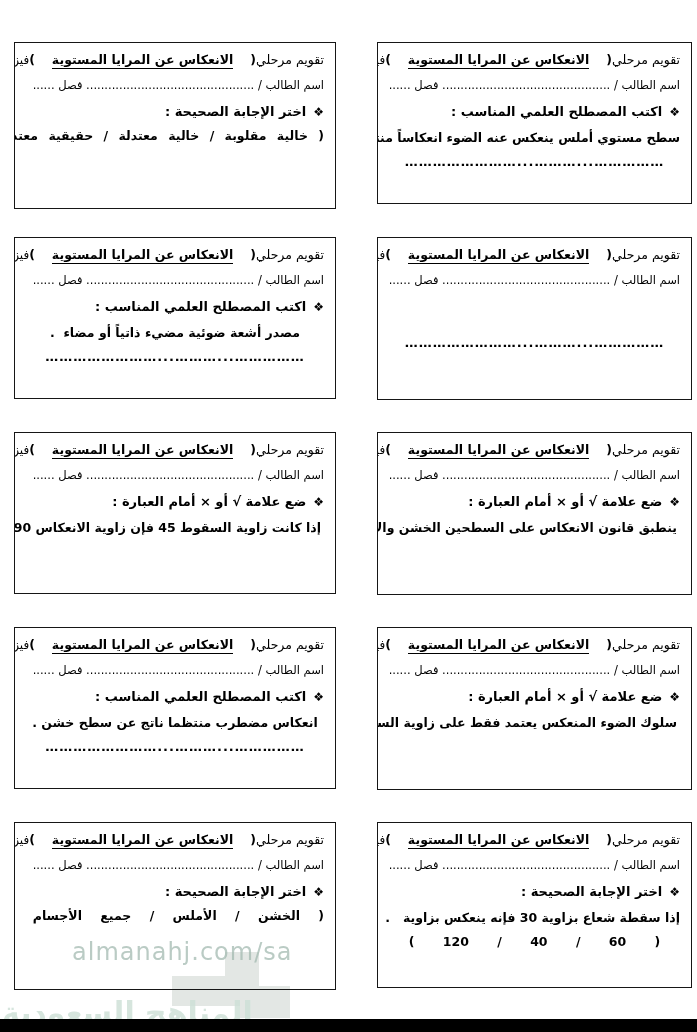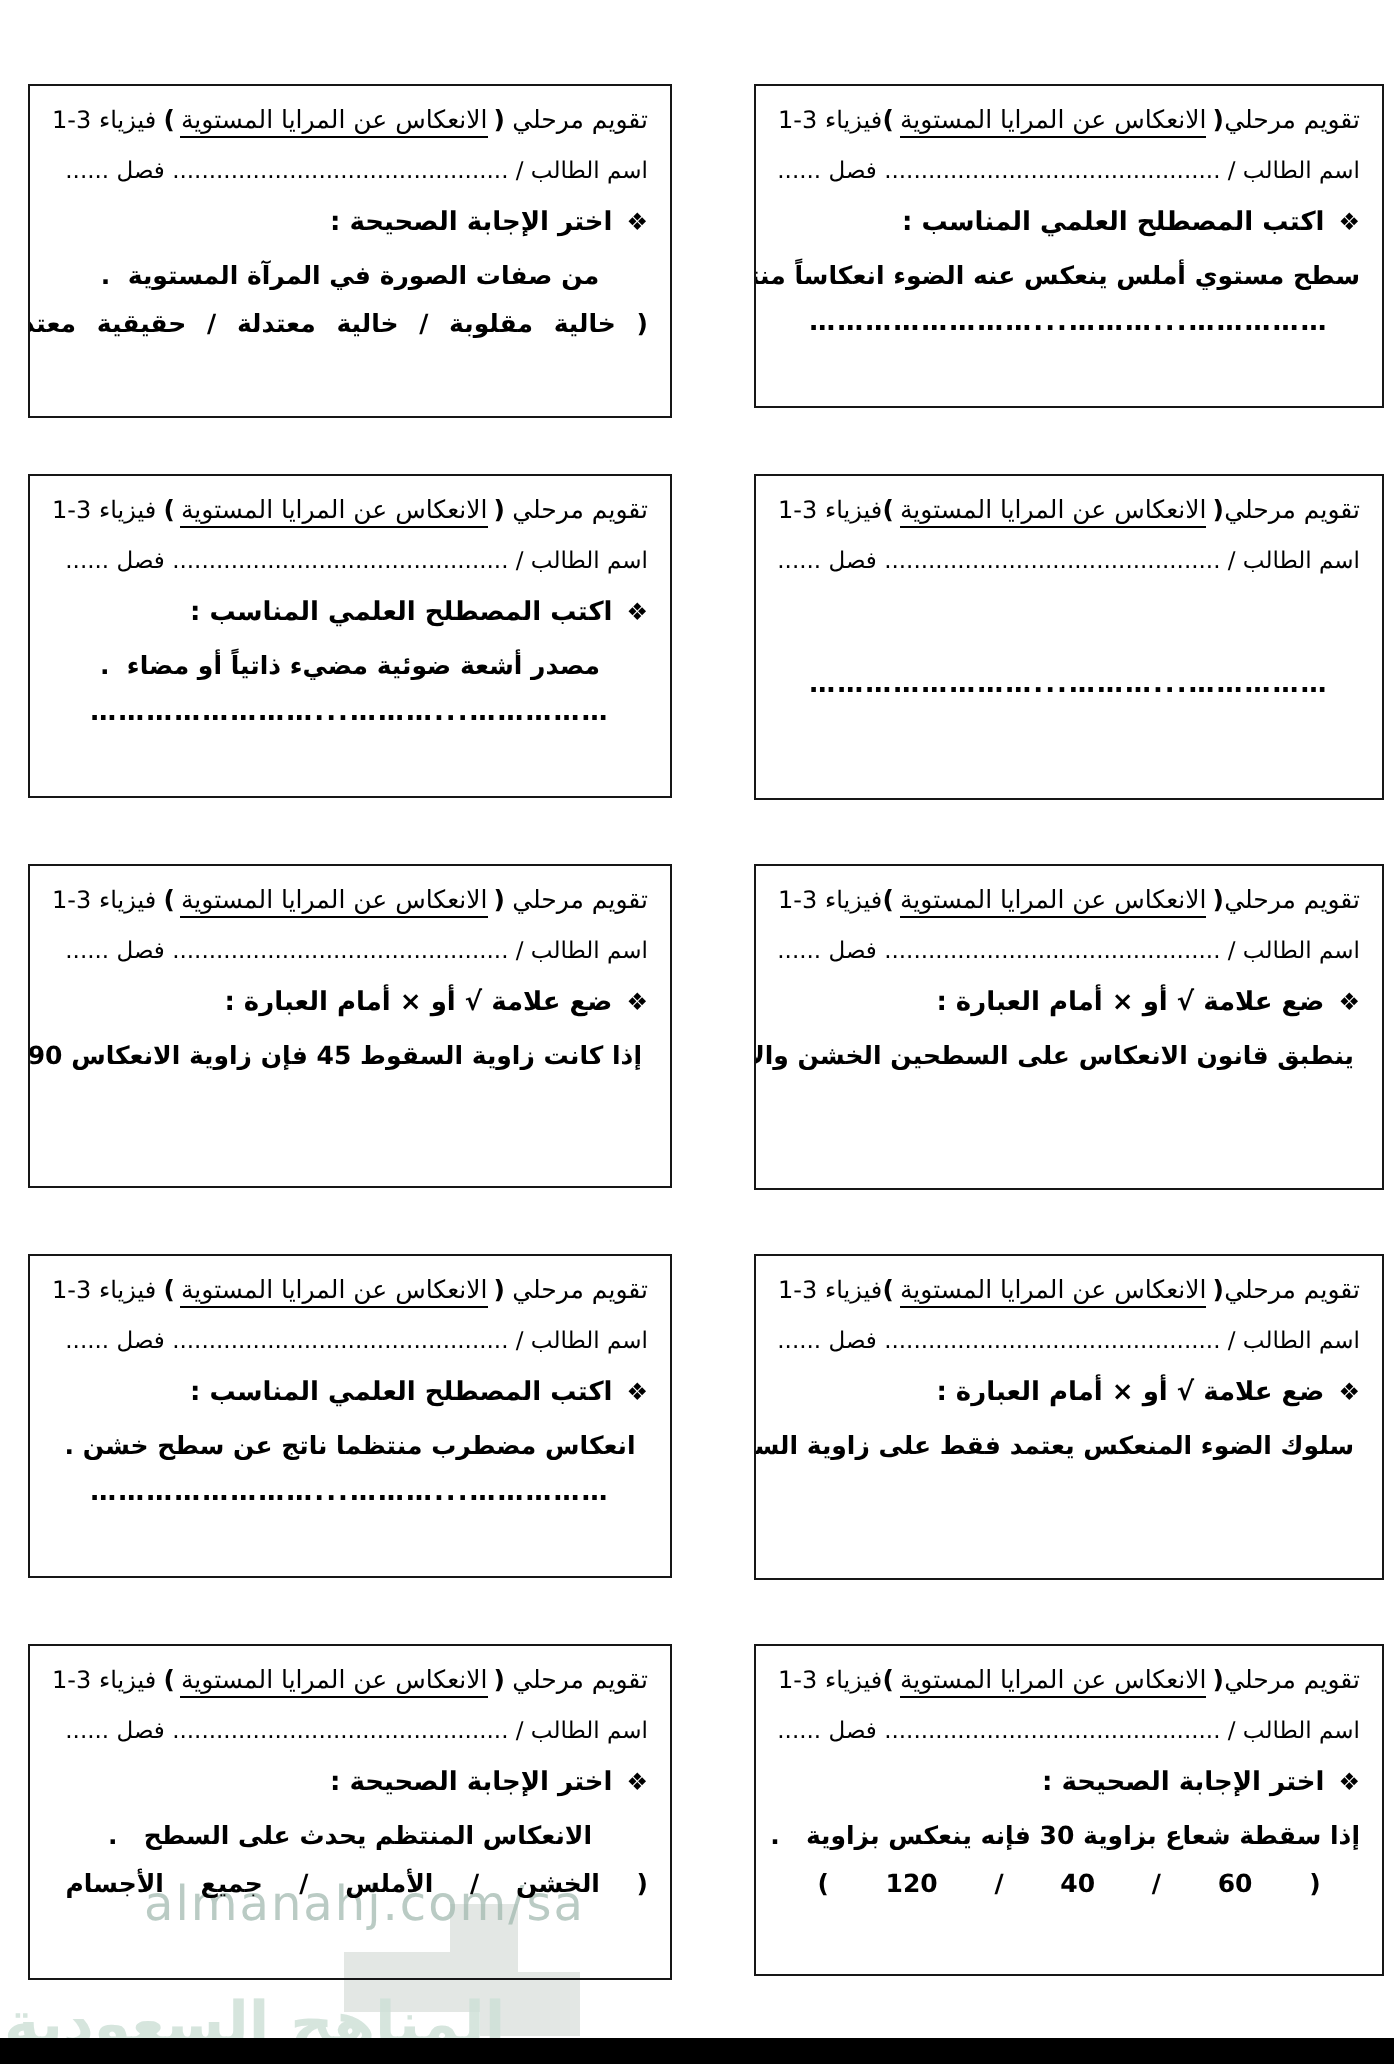--- a/index.html
+++ b/index.html
@@ -21,21 +21,21 @@
   .col-r{left:377px;width:315px;}
   .c-L1{top:42px;height:167px}  .c-R1{top:42px;height:162px}
   .c-L2{top:237px;height:162px} .c-R2{top:237px;height:163px}
   .c-L3{top:432px;height:162px} .c-R3{top:432px;height:163px}
   .c-L4{top:627px;height:162px} .c-R4{top:627px;height:163px}
   .c-L5{top:822px;height:168px} .c-R5{top:822px;height:166px}
 
   .hdr{display:flex;justify-content:space-between;align-items:baseline;
        font-size:12.5px;white-space:nowrap;}
   .ht{font-weight:bold;}
-  .topic{font-weight:normal;border-bottom:1.6px solid #000;padding-bottom:1px;margin:0 3px;}
+  .topic{font-weight:bold;border-bottom:1.6px solid #000;padding-bottom:1px;margin:0 17px;}
   .hc{font-size:12px;}
   .nameline{margin-top:11px;font-size:11.5px;white-space:nowrap;overflow:hidden;}
   .instr{margin-top:12px;font-weight:bold;font-size:13px;white-space:nowrap;}
   .bullet{margin-left:7px;font-size:12px;}
   .stmt{margin-top:11px;text-align:center;font-weight:bold;font-size:12.5px;white-space:nowrap;}
   .slotrow{display:flex;justify-content:space-between;align-items:baseline;padding:0 3px;}
   .opts{margin-top:9px;text-align:center;font-weight:bold;font-size:12.5px;
         white-space:nowrap;word-spacing:10px;}
   .c-L1 .opts{word-spacing:6px;}
   .c-L5 .opts{word-spacing:14px;}
@@ -61,21 +61,20 @@
   <div class="card col-l c-L1">
     <div class="hdr">
       <span>تقويم مرحلي</span>
       <span class="ht"><span>(</span><span class="topic">الانعكاس عن المرايا المستوية</span><span>)</span></span>
       <span class="hc">فيزياء 3-1</span>
     </div>
     <div class="nameline">اسم الطالب / .............................................. فصل ......</div>
     <div class="instr">
       <span class="bullet">❖</span><span>اختر الإجابة الصحيحة :</span>
     </div>
-    <div class="stmt">من صفات الصورة في المرآة المستوية&nbsp;&nbsp;.</div>
     <div class="opts">( خالية مقلوبة / خالية معتدلة / حقيقية معتدلة )</div>
   </div>
 
   <div class="card col-r c-R1">
     <div class="hdr">
       <span>تقويم مرحلي</span>
       <span class="ht"><span>(</span><span class="topic">الانعكاس عن المرايا المستوية</span><span>)</span></span>
       <span class="hc">فيزياء 3-1</span>
     </div>
     <div class="nameline">اسم الطالب / .............................................. فصل ......</div>
@@ -175,21 +174,20 @@
   <div class="card col-l c-L5">
     <div class="hdr">
       <span>تقويم مرحلي</span>
       <span class="ht"><span>(</span><span class="topic">الانعكاس عن المرايا المستوية</span><span>)</span></span>
       <span class="hc">فيزياء 3-1</span>
     </div>
     <div class="nameline">اسم الطالب / .............................................. فصل ......</div>
     <div class="instr">
       <span class="bullet">❖</span><span>اختر الإجابة الصحيحة :</span>
     </div>
-    <div class="stmt">الانعكاس المنتظم يحدث على السطح&nbsp;&nbsp;&nbsp;.</div>
     <div class="opts">( الخشن / الأملس / جميع الأجسام )</div>
   </div>
 
   <div class="card col-r c-R5">
     <div class="hdr">
       <span>تقويم مرحلي</span>
       <span class="ht"><span>(</span><span class="topic">الانعكاس عن المرايا المستوية</span><span>)</span></span>
       <span class="hc">فيزياء 3-1</span>
     </div>
     <div class="nameline">اسم الطالب / .............................................. فصل ......</div>

